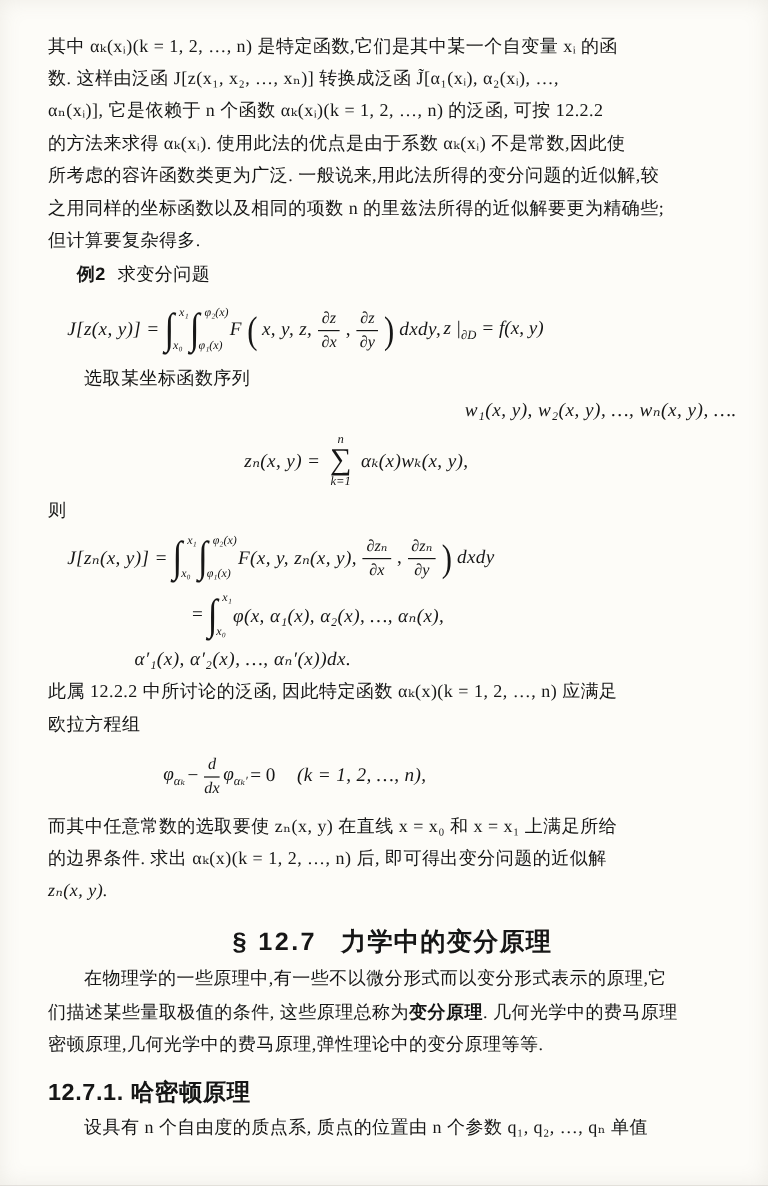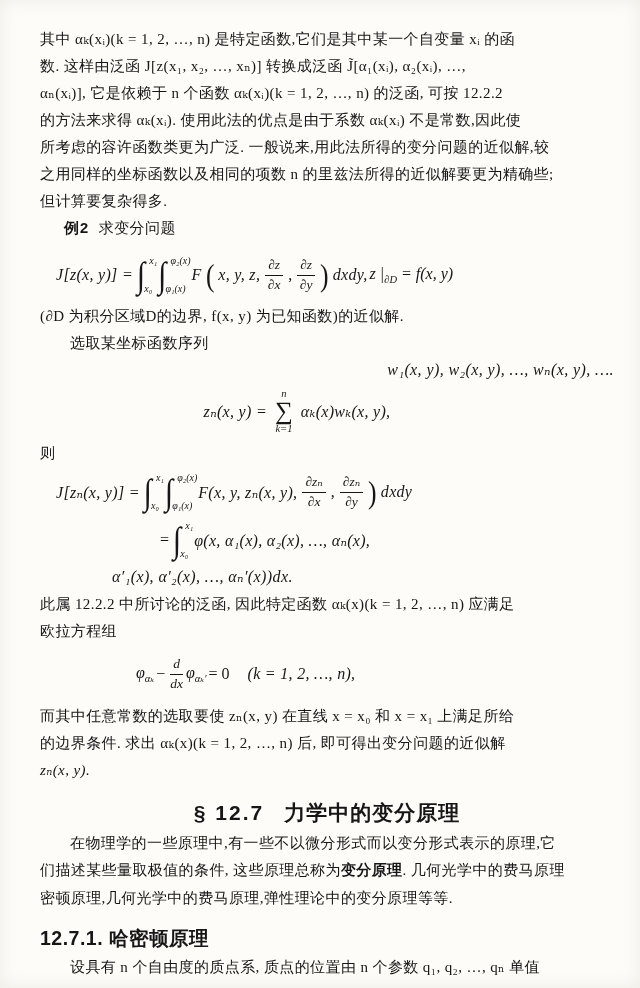--- a/index.html
+++ b/index.html
@@ -15,21 +15,21 @@
     box-shadow:inset 0 0 18px rgba(120,115,100,.12);
   }
   .tline{
     font-size:15px;
     line-height:27px;
     letter-spacing:.4px;
     white-space:nowrap;
   }
   .indent2{text-indent:2em;}
   .indent15{text-indent:1.6em;}
-  .bold{font-weight:bold;font-family:Liberation Mono, monospace;}
+  .bold{font-weight:bold;font-family:Liberation Sans, sans-serif;}
   .exgap{margin-left:10px;}
 
   
   .formula{
     display:flex;align-items:center;
     font-size:16px;
     white-space:nowrap;
   }
   .m{font-style:italic;margin:0 2px;letter-spacing:.3px;}
   .rm{font-style:normal;margin:0 2px;}
@@ -132,21 +132,20 @@
       <span class="den it">∂y</span>
     </span>
     <span class="bigp">)</span>
     <span class="m">dxdy,</span>
     <span>
       <span class="it">z |</span><sub class="msub">∂D</sub>
       <span class="it">= f(x, y)</span>
     </span>
   </div>
 
-  <div class="tline">(∂D 为积分区域D的边界, f(x, y) 为已知函数)的近似解.</div>
   <div class="tline indent2">选取某坐标函数序列</div>
   <div class="series-line it">w₁(x, y),  w₂(x, y), …, wₙ(x, y), ….</div>
 
   <div class="formula f-sum f-center">
     <span class="m">zₙ(x, y) =</span>
     <span class="sumwrap">
       <span>n</span>
       <span class="sumsym">∑</span>
       <span>k=1</span>
     </span>

